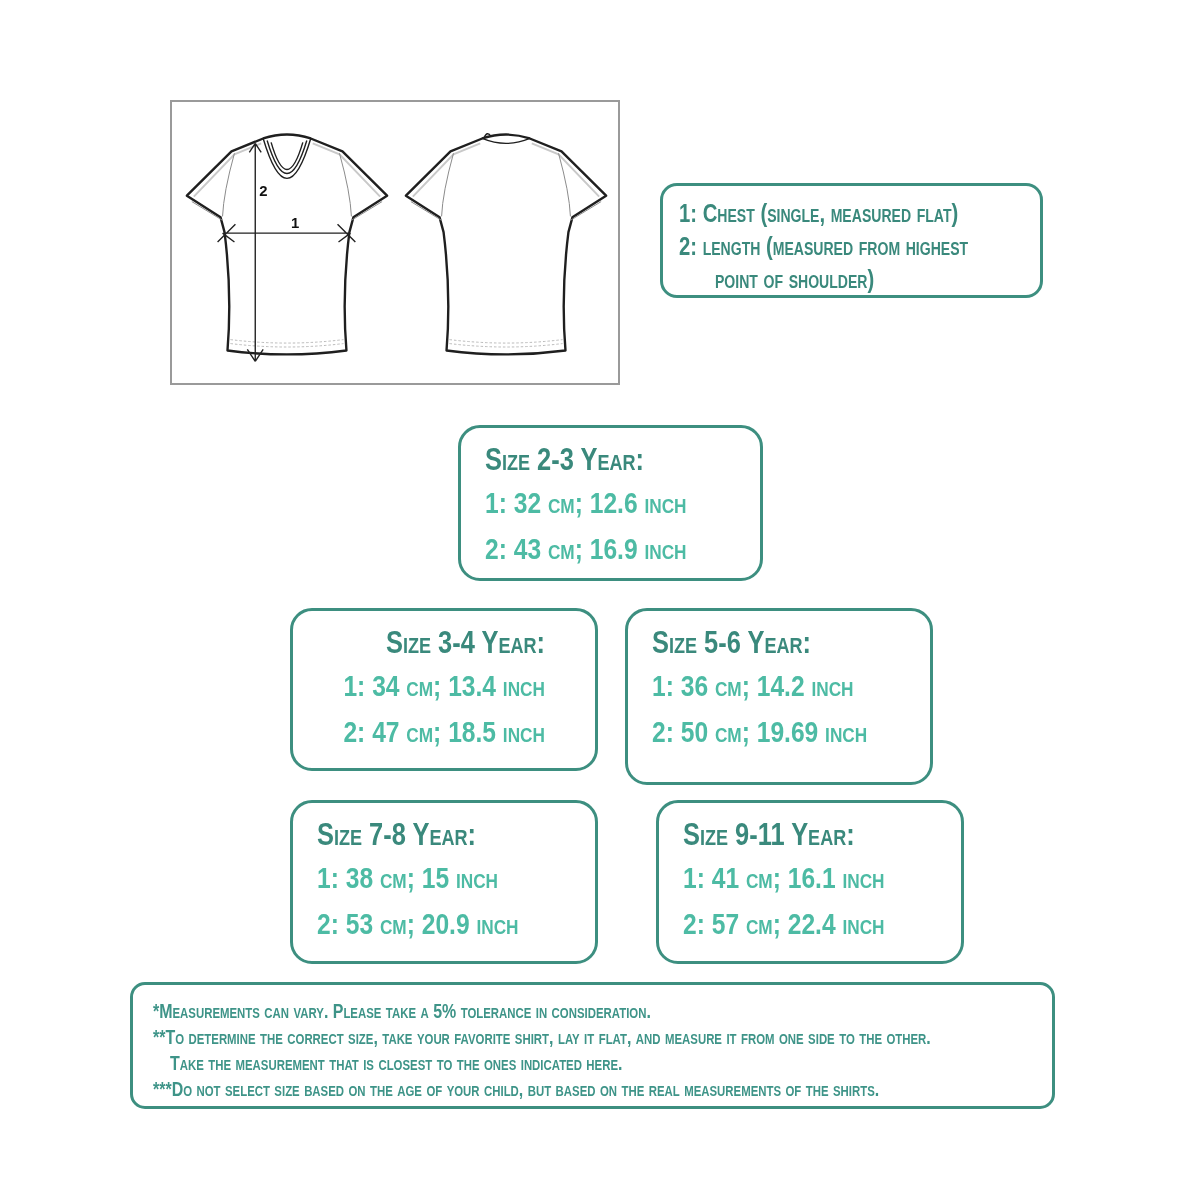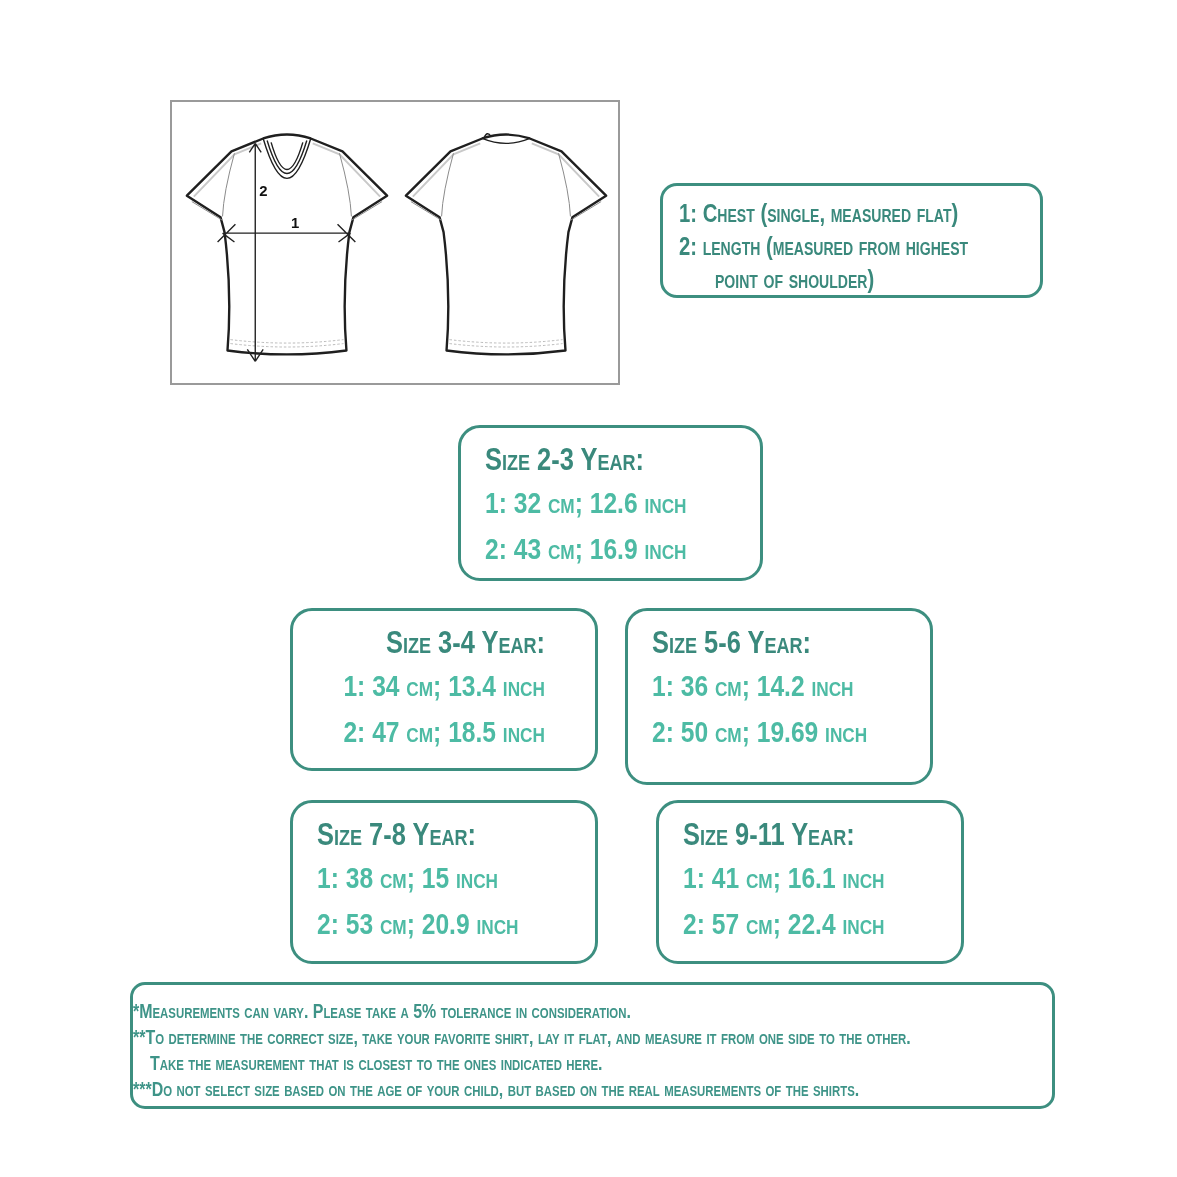--- a/index.html
+++ b/index.html
@@ -35,21 +35,21 @@
 
   .size-box { padding:12px 0 0 24px; border-radius:22px; }
   .size-title { font-size:31px; line-height:40px; color:var(--accent-dark,#3a897c); transform:scaleX(0.82); }
   .size-meas  { font-size:30px; line-height:46px; color:var(--accent-light,#4dbba4); transform:scaleX(0.82); }
   .s23  { left:458px; top:425px; width:305px; height:156px; }
   .s34  { left:290px; top:608px; width:308px; height:163px;text-align:right; }
   .s56  { left:625px; top:608px; width:308px; height:177px; }
   .s78  { left:290px; top:800px; width:308px; height:164px; }
   .s911 { left:625px; top:800px; width:308px; height:164px;margin-left:31px; }
 
-  .notes { left:130px; top:982px; width:925px; height:127px; border-radius:15px; padding:13px 0 0 0; }
+  .notes { left:130px; top:982px; width:925px; height:127px; border-radius:15px; padding:13px 0 0 20px; }
   .notes .line { font-size:21px; line-height:26px; color:var(--accent-mid,#3e9488); transform:scaleX(0.76); }
   .notes .indent { margin-left:17px; }
 </style>
 </head>
 <body>
 
 <div class="canvas">
 
   <div class="tshirt-frame">
     <svg viewBox="0 0 450 285" preserveAspectRatio="none">

